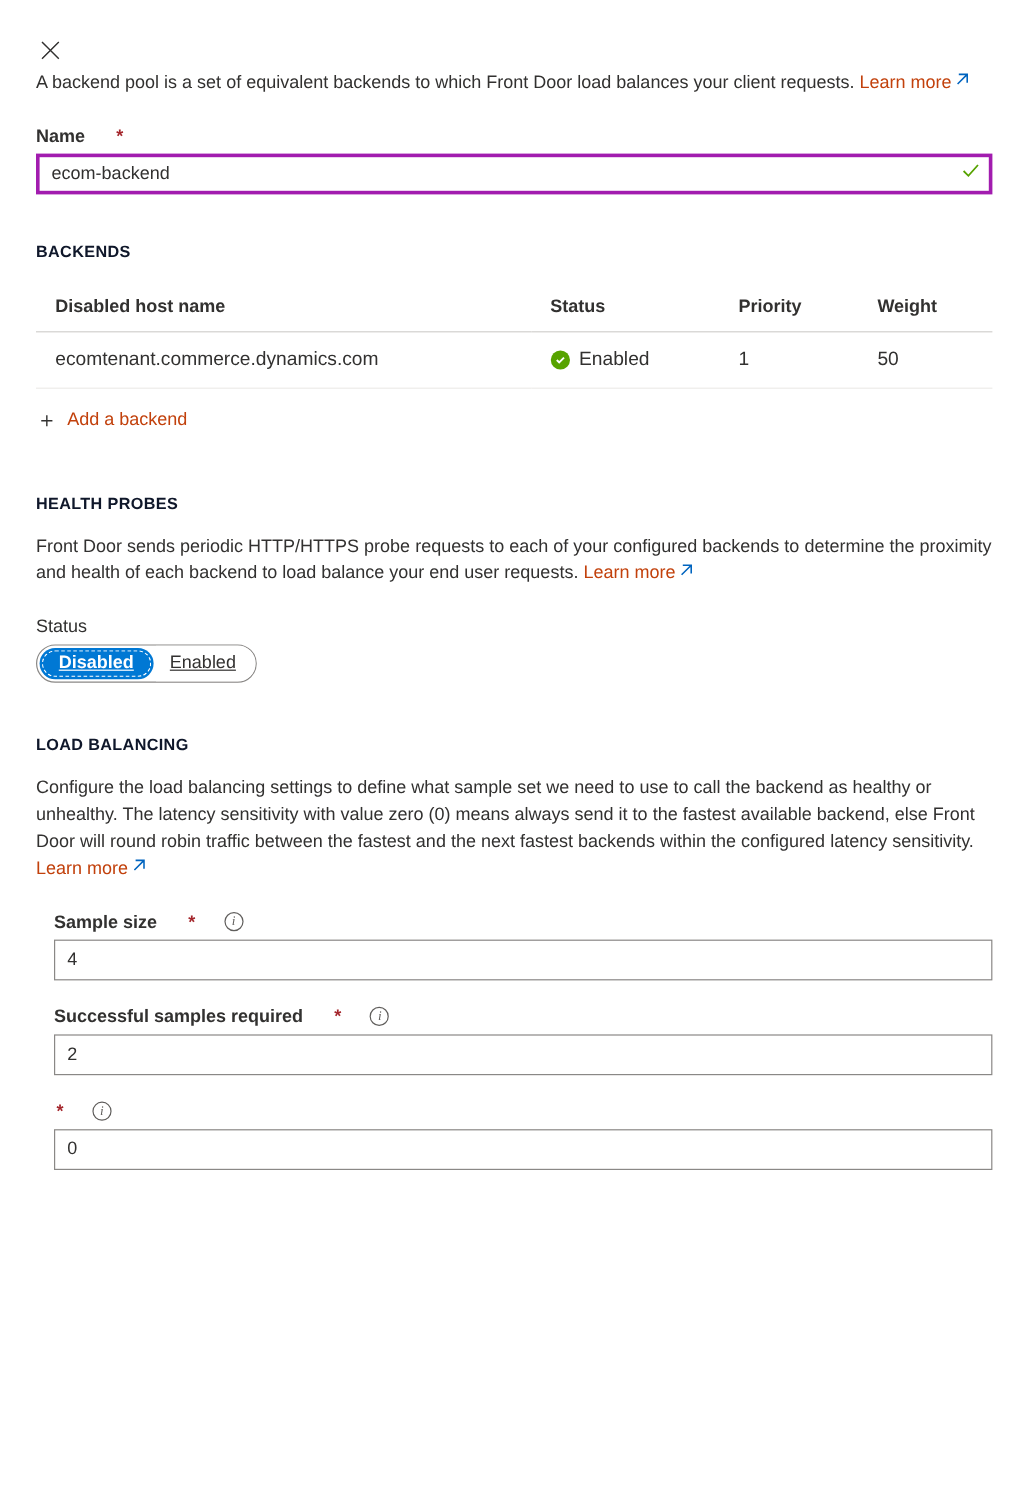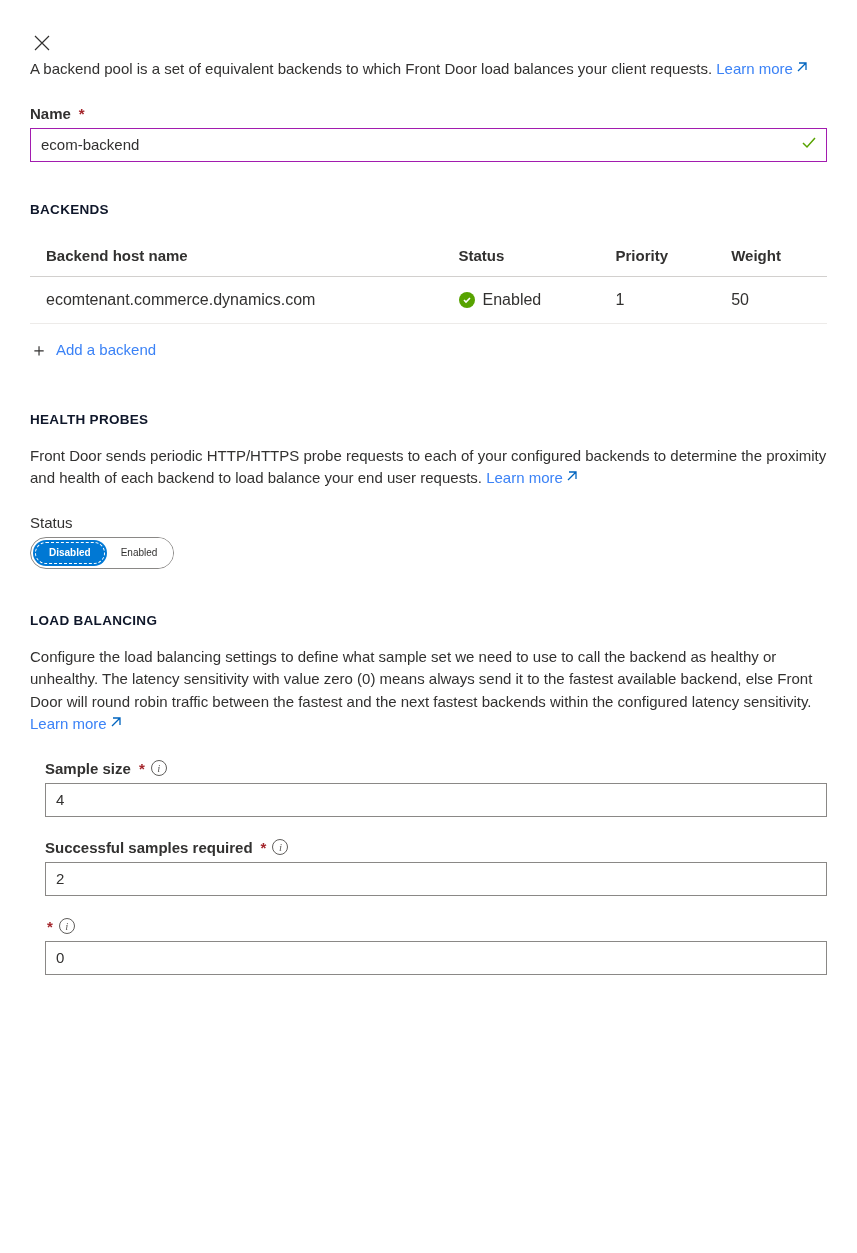--- a/index.html
+++ b/index.html
@@ -29,38 +29,38 @@
     padding: 4px;
     line-height: 1;
   }
   .description {
     font-size: 15px;
     color: #323130;
     line-height: 1.5;
     margin-bottom: 24px;
   }
   .link {
-    color: #3b82f6;
+    color: #c2410c;
     text-decoration: none;
     cursor: pointer;
     text-align: right;
   }
   .external-icon {
     display: inline-block;
     vertical-align: baseline;
     margin-left: 2px;
   }
   .field-label {
     font-size: 15px;
     font-weight: 600;
     color: #323130;
     margin-bottom: 6px;
     display: flex;
     align-items: center;
-    gap: 6px;
+    gap: 24px;
   }
   .required {
     color: #a4262c;
     margin-left: 2px;
   }
   .info-icon {
     display: inline-flex;
     align-items: center;
     justify-content: center;
     width: 16px;
@@ -81,21 +81,21 @@
     border: 1px solid #8a8886;
     background: #fff;
     color: #323130;
     height: 34px;
   }
   .input-wrapper {
     position: relative;
     margin-bottom: 40px;
   }
   .input-wrapper.validated input {
-    border: 1px solid #a21caf;
+    border: 3px solid #a21caf;
     padding-right: 24px;
   }
   .check-icon {
     position: absolute;
     right: 10px;
     top: 50%;
     transform: translateY(-50%);
     color: #57a300;
   }
   .section-heading {
@@ -159,26 +159,27 @@
   .toggle-group {
     display: inline-flex;
     border: 1px solid #8a8886;
     border-radius: 16px;
     overflow: hidden;
     height: 32px;
     margin-bottom: 44px;
   }
   .toggle-option {
     padding: 4px 16px;
-    font-size: 10px;
+    font-size: 15px;
     cursor: pointer;
     display: flex;
     align-items: center;
     background: #fff;
     color: #323130;
+    text-decoration: underline;
   }
   .toggle-option.active {
     background: #0078d4;
     color: #fff;
     border-radius: 14px;
     margin: 2px;
     outline: 1px dashed #fff;
     outline-offset: -3px;
     font-weight: 600;
   }
@@ -224,21 +225,21 @@
         <path d="M2 8 L6 12 L14 3" stroke="#57a300" stroke-width="1.5" fill="none"></path>
       </svg>
   </span>
 </div>
 
 <div class="section-heading">BACKENDS</div>
 
 <table class="backends">
   <thead>
     <tr>
-      <th>Backend host name</th>
+      <th>Disabled host name</th>
       <th>Status</th>
       <th>Priority</th>
       <th>Weight</th>
     </tr>
   </thead>
   <tbody>
     <tr>
       <td>ecomtenant.commerce.dynamics.com</td>
       <td>
         <div class="status-cell">

